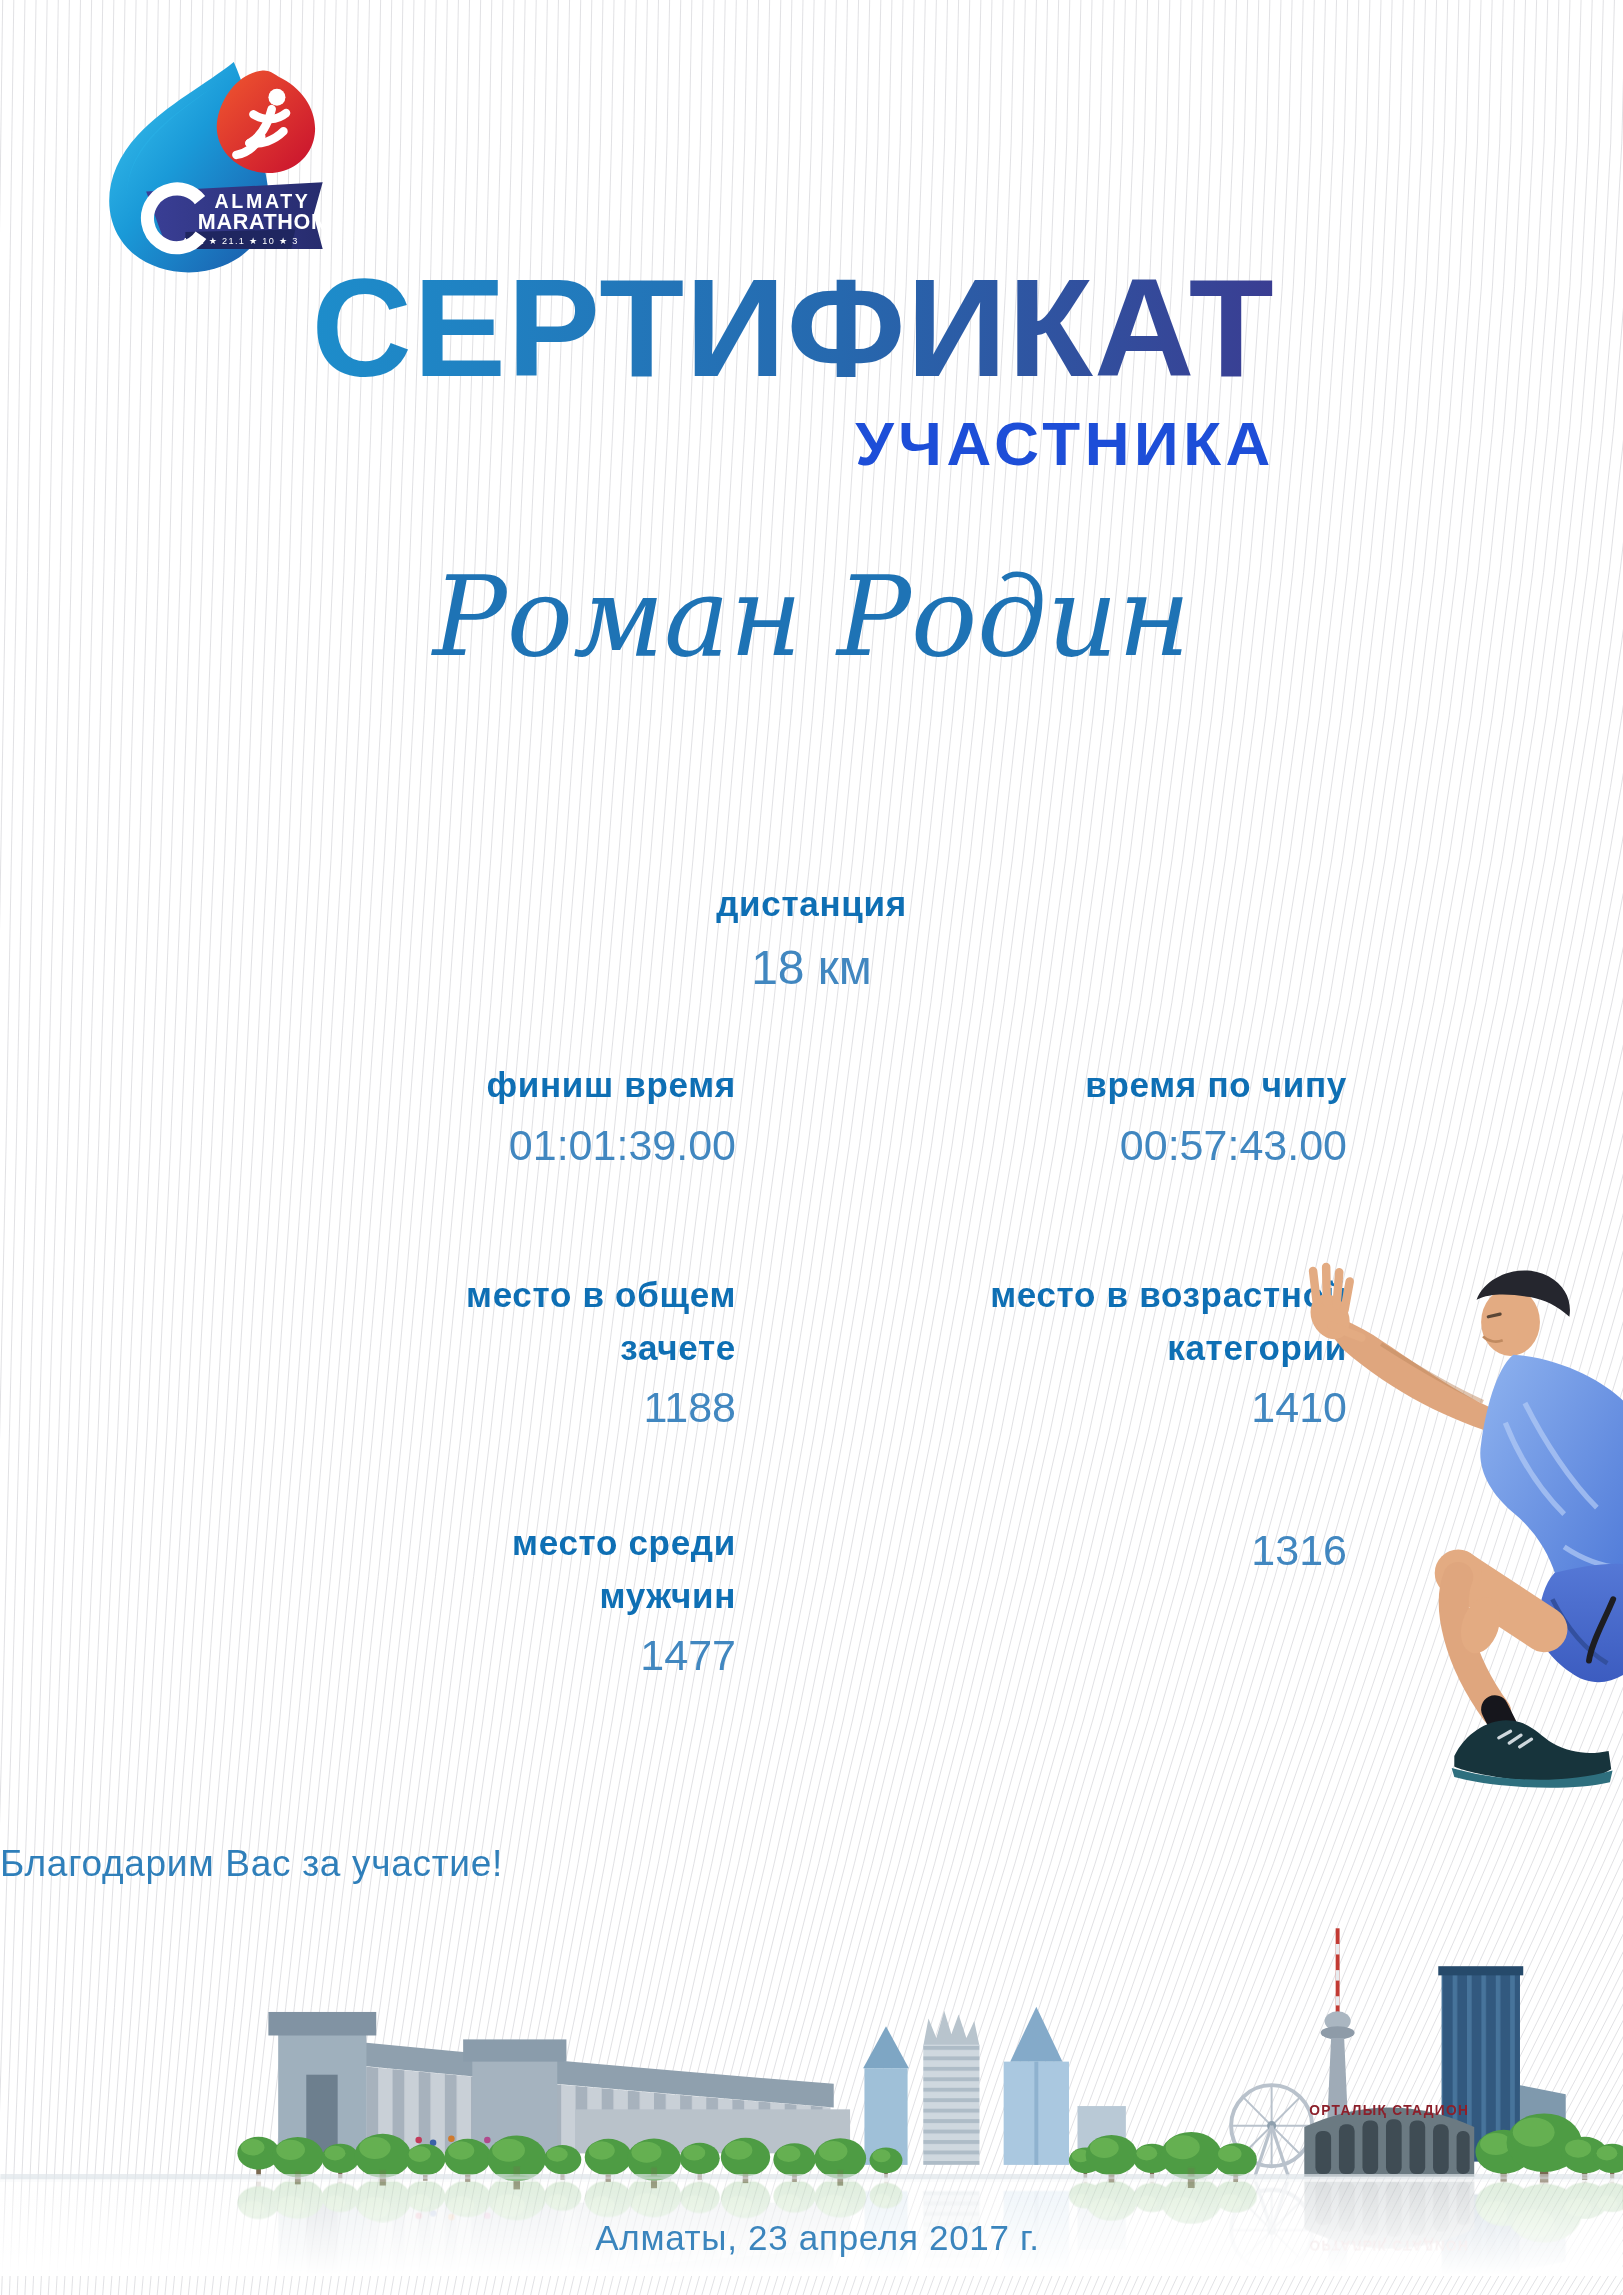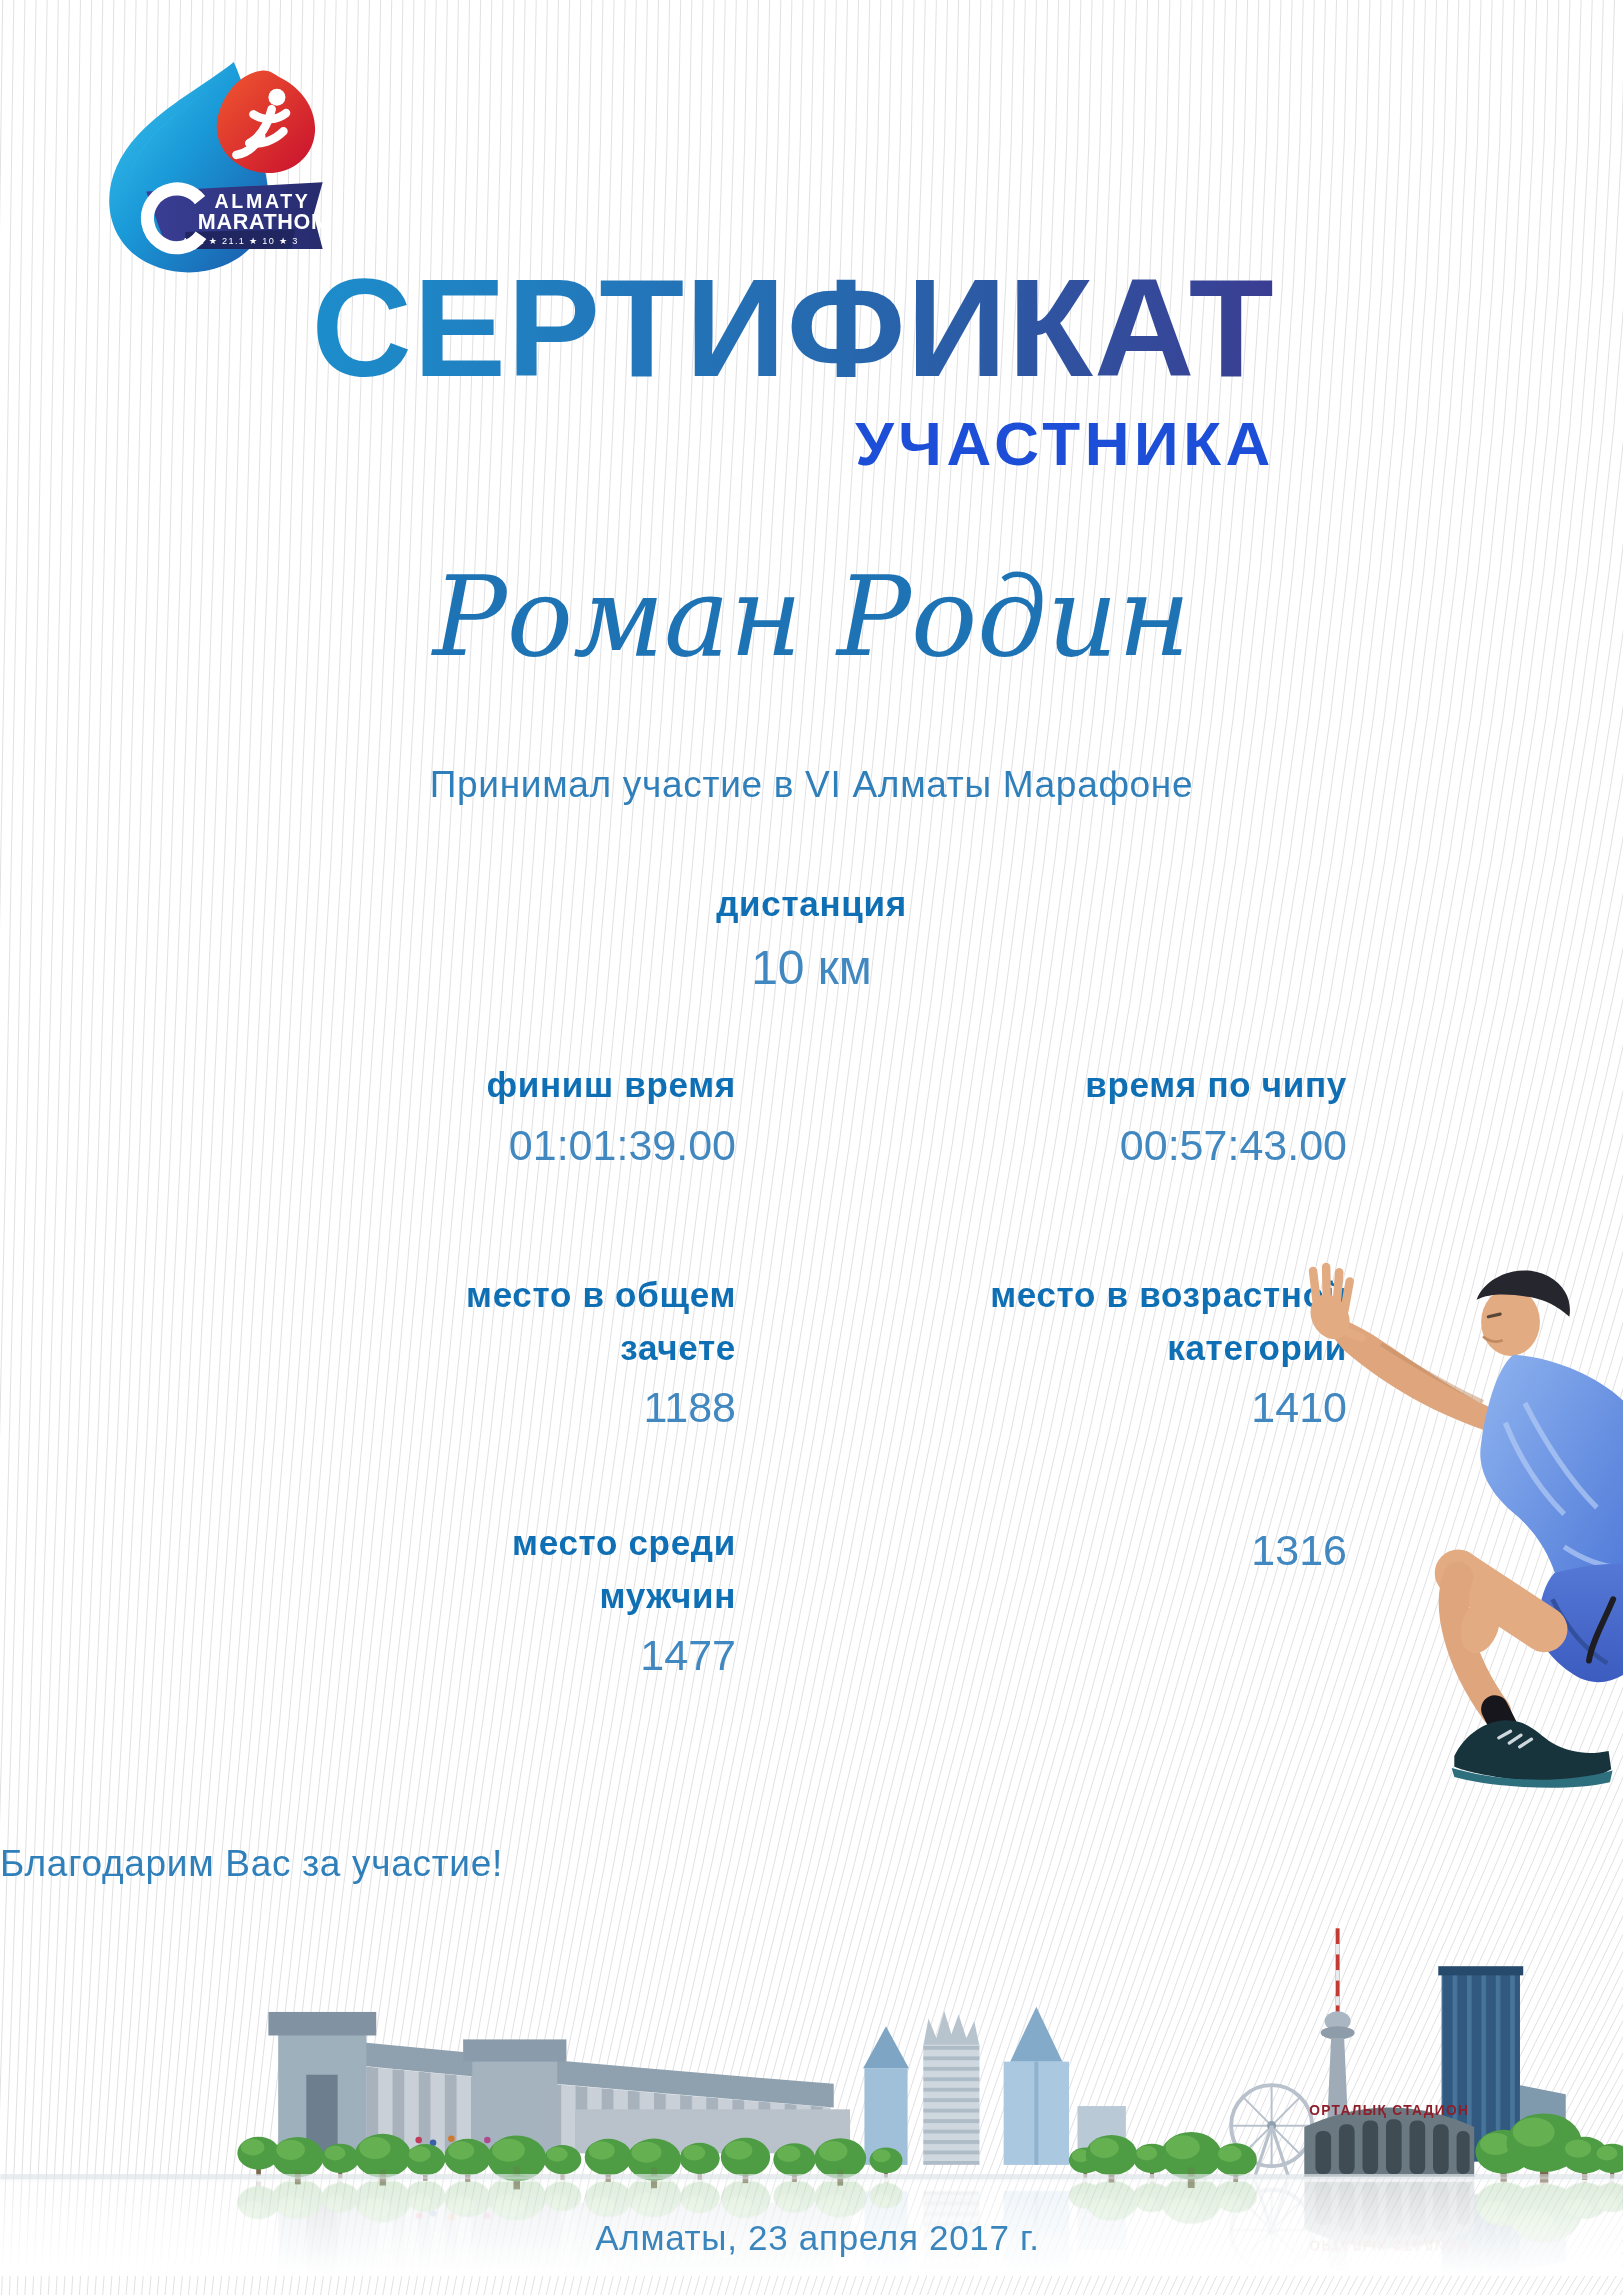--- a/index.html
+++ b/index.html
@@ -86,25 +86,24 @@
     <text x="262" y="284" text-anchor="middle" fill="#ffffff" font-size="14" letter-spacing="2" font-family="Liberation Sans, sans-serif">42.2 ★ 21.1 ★ 10 ★ 3</text>
   </svg>
 
   <div class="title-block">
     <div class="title">СЕРТИФИКАТ</div>
     <div class="subtitle">УЧАСТНИКА</div>
   </div>
 
   <div class="name">Роман Родин</div>
 
-  <div class="participation">Принимал участие в VI Алматы Марафоне</div>
 
   <div class="distance-block">
     <div class="stat-label">дистанция</div>
-    <div class="stat-value">10 км</div>
+    <div class="stat-value">18 км</div>
   </div>
 
   <div class="col col-left row-times">
     <div class="stat-label">финиш время</div>
     <div class="stat-value">01:01:39.00</div>
   </div>
   <div class="col col-right row-times">
     <div class="stat-label">время по чипу</div>
     <div class="stat-value">00:57:43.00</div>
   </div>

